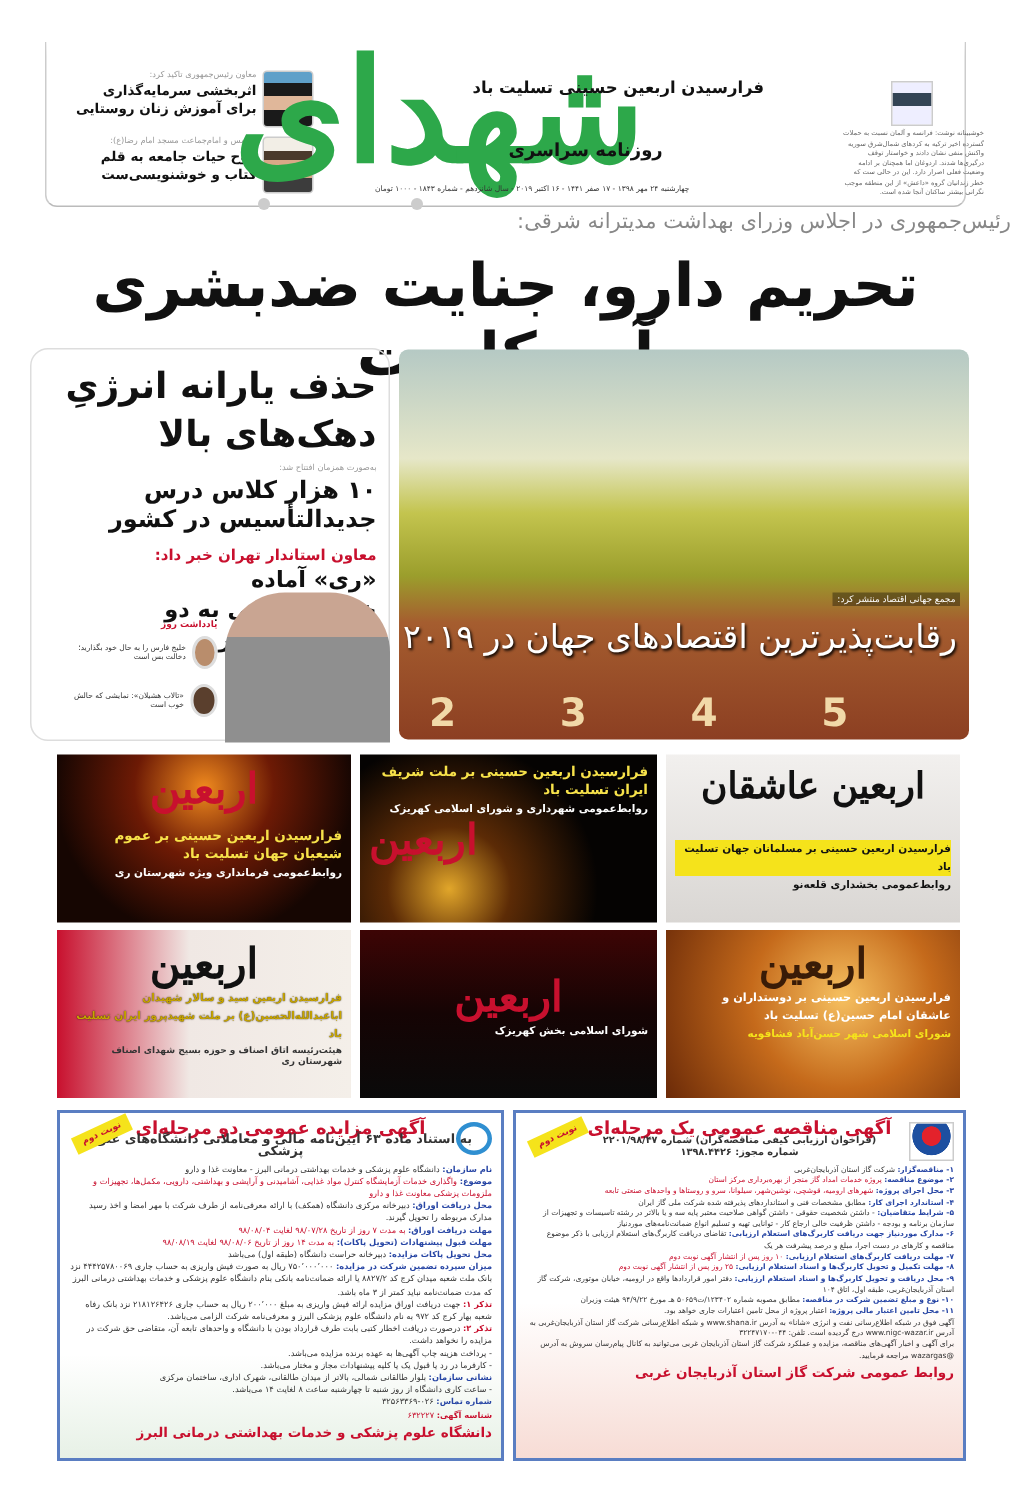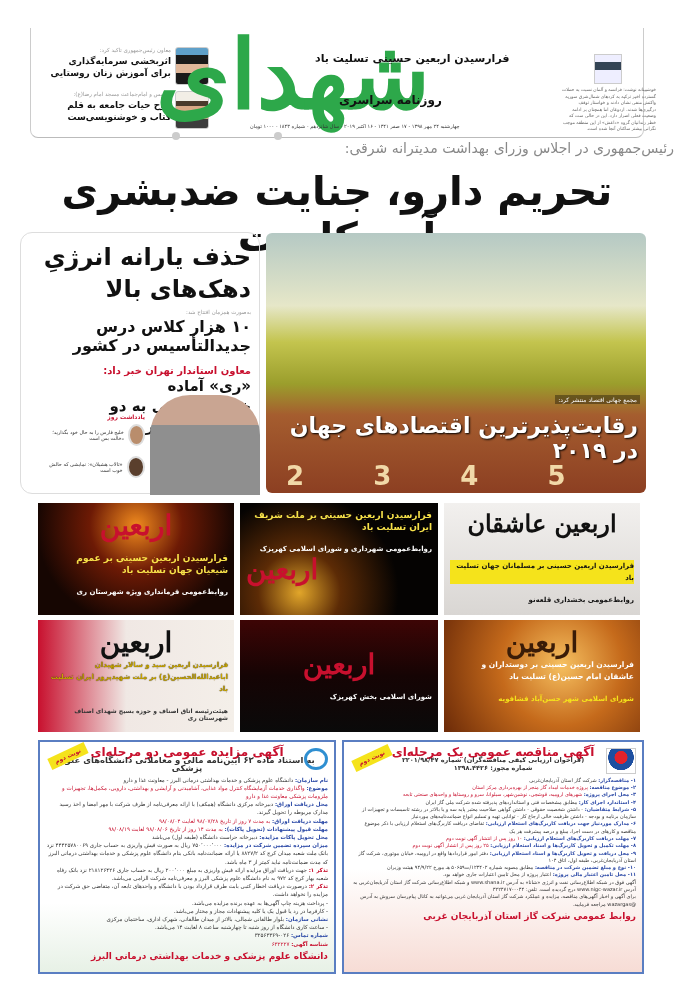--- a/index.html
+++ b/index.html
@@ -29,26 +29,26 @@
 .sh{font-size:16px;font-weight:bold;margin-top:2px}
 .red{color:#c8102e;font-weight:bold;font-size:10px;margin-top:10px}
 .sh2{font-size:15px;font-weight:bold;line-height:20px}
 .man{left:150px;top:395px;width:110px;height:100px;background:linear-gradient(180deg,#c9a592 0 30%,#8f8f8f 30%);border-radius:40px 40px 0 0}
 .memo{left:45px;top:413px;width:100px;direction:rtl;font-size:5px;color:#333}
 .memo .t{color:#c8102e;font-size:6px;font-weight:bold}
 .circ{width:22px;height:22px;border-radius:50%;background:#b98d6c;border:2px solid #ddd}
 
 .hero{left:266px;top:233px;width:380px;height:260px;border-radius:6px;overflow:hidden;background:linear-gradient(180deg,#b5c9c4 0%,#e6e7c8 28%,#c3c44e 42%,#9b9e2c 58%,#a55d2f 70%,#8c3f22 100%)}
 .hero-kick{right:6px;top:162px;font-size:6px;color:#fff;background:rgba(0,0,0,.35);padding:1px 3px;direction:rtl}
-.hero-title{right:8px;top:180px;font-size:22px;font-weight:700;color:#fff;text-shadow:1px 1px 2px #000;direction:rtl}
+.hero-title{right:8px;top:180px;font-size:22px;font-weight:400;color:#fff;text-shadow:1px 1px 2px #000;direction:rtl}
 .lanes{left:20px;top:228px;font-size:26px;color:#f1d9a8;font-weight:bold;letter-spacing:30px}
 
 .ad{position:absolute;height:112px;overflow:hidden;direction:rtl;padding:6px}
 .ad .cap{font-size:9px;font-weight:bold;color:#f7e24a;line-height:12px}
-.ad .cap2{font-size:7px;font-weight:bold;color:#fff;margin-top:12px}
+.ad .cap2{font-size:7px;font-weight:bold;color:#fff;margin-top:2px}
 .ad .cal{font-size:28px;font-weight:bold;color:#c8102e;font-family:"DejaVu Serif",serif}
 
 .notice{position:absolute;border:2px solid #5a7ec2;direction:rtl;padding:6px;font-size:5.5px;line-height:8.2px;color:#333}
 .nt{color:#c8102e;font-weight:bold;font-size:12px;text-align:center}
 .ns{font-weight:bold;font-size:9.5px;text-align:center}
 .lbl{color:#2947a5;font-weight:bold}
 .rd{color:#c8102e}
 .badge{position:absolute;background:#f5e31b;color:#c8102e;font-size:6px;font-weight:bold;padding:2px 6px;transform:rotate(-25deg)}
 .foot{color:#c8102e;font-weight:bold;font-size:9px;margin-top:4px}
 </style>

